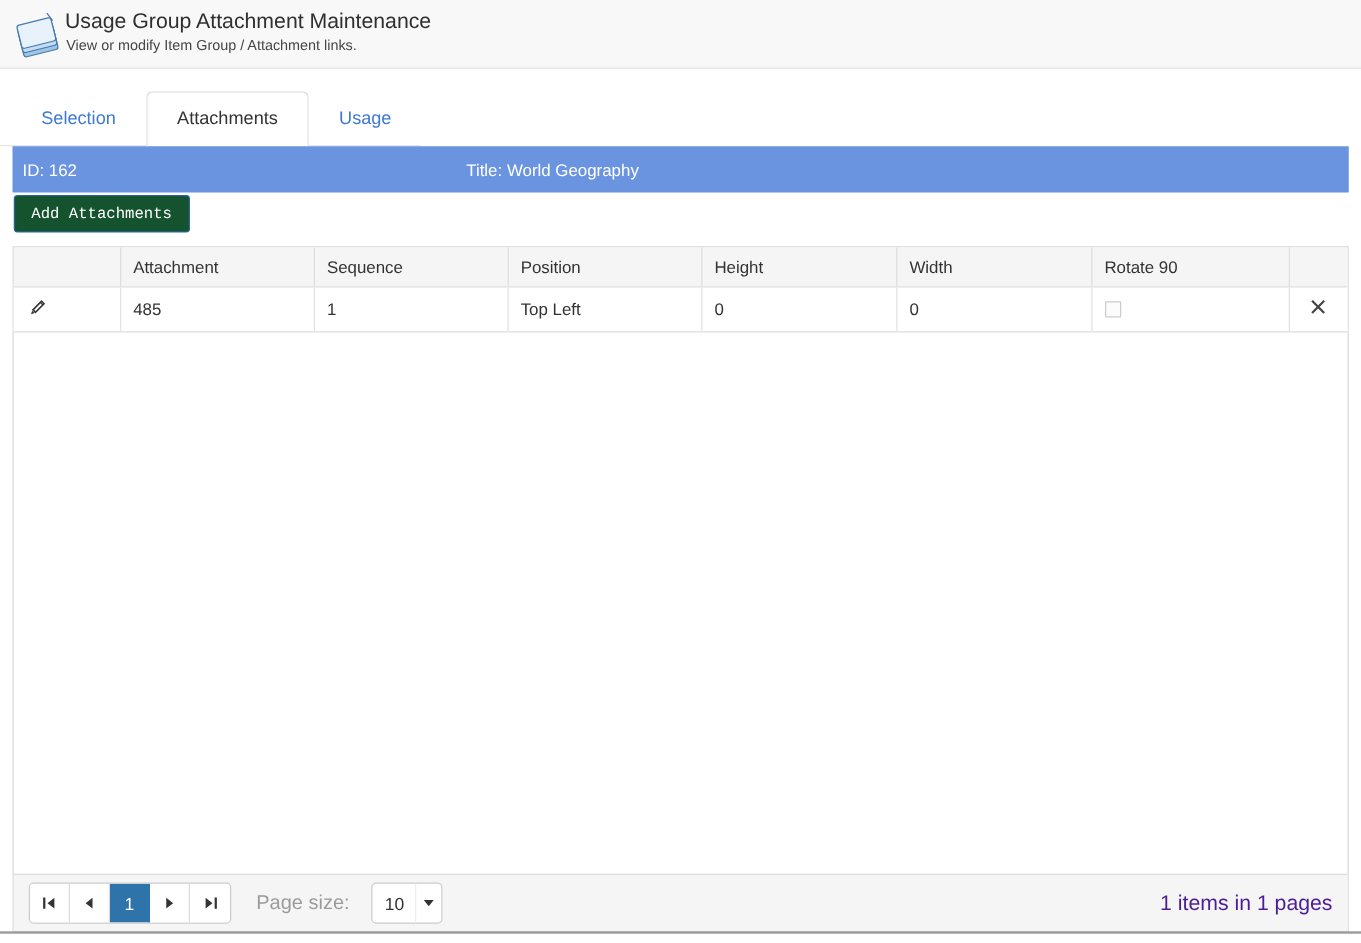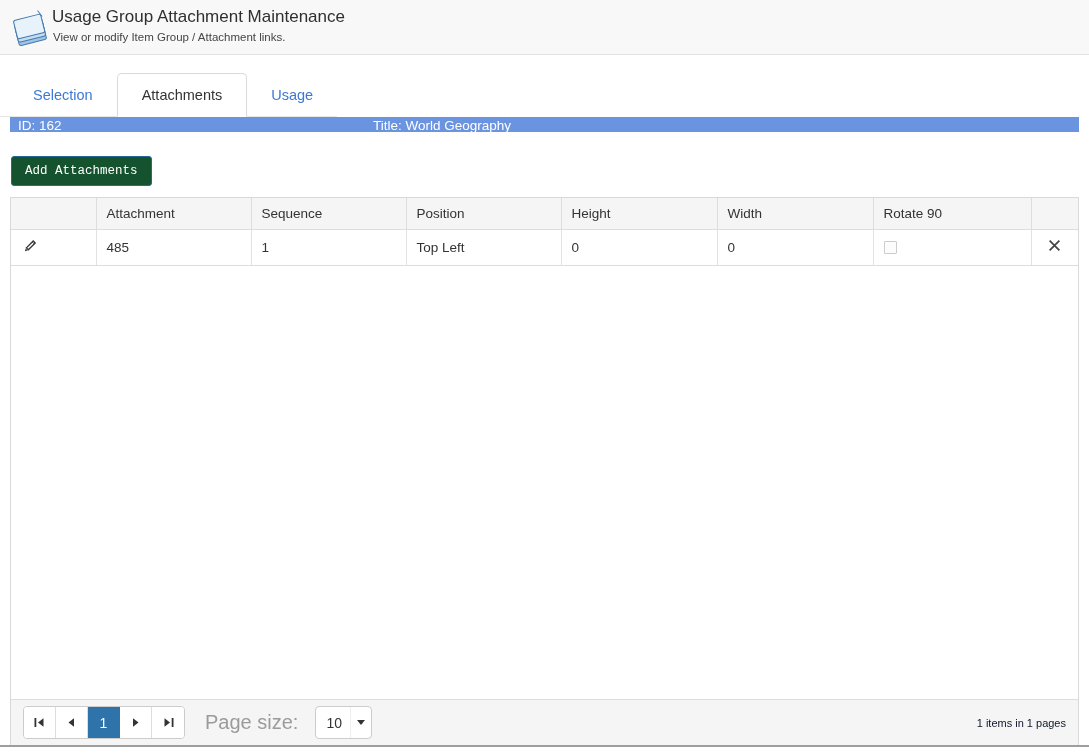--- a/index.html
+++ b/index.html
@@ -15,21 +15,21 @@
 
   
   .tabs { position:absolute; top:73px; left:0; display:inline-flex; align-items:stretch;
     height:44px; padding-left:9px; border-bottom:1px solid #e6e6e6; }
   .tab { display:flex; align-items:center; padding:0 24px; color:#3d79d4;
     font-size:14.5px; cursor:pointer; white-space:nowrap; }
   .tab.active { background:#fff; border:1px solid #d9d9d9; border-bottom:1px solid #fff;
     border-radius:5px 5px 0 0; color:#333; margin-bottom:-1px; }
 
   
-  .record-bar { position:absolute; top:117px; left:10px; right:10px; height:15px;
+  .record-bar { position:absolute; top:117px; left:10px; right:10px; height:37px;
     background:#6b94e0; color:#fff; font-size:13.5px; }
   .record-id { position:absolute; left:8px; top:50%; transform:translateY(-50%); }
   .record-title { position:absolute; left:363px; top:50%; transform:translateY(-50%); }
 
   
   .add-btn { position:absolute; top:156px; left:11px; height:30px; padding:0 13px;
     background:#14532d; border:1px solid #28669a; border-radius:3px; color:#fff;
     font-size:12.5px; cursor:pointer; font-family:Liberation Mono, monospace; }
 
   
@@ -52,30 +52,30 @@
   
   .pager { position:absolute; left:0; right:0; bottom:0; height:46px;
     background:#f5f5f5; border-top:1px solid #ddd; display:flex; align-items:center; }
   .pager-group { margin-left:12px; display:flex; height:33px; border:1px solid #ccc;
     border-radius:4px; overflow:hidden; background:#fff; }
   .pg-btn { width:32px; display:flex; align-items:center; justify-content:center;
     border-right:1px solid #ddd; cursor:pointer; background:#fff; color:#333; }
   .pg-btn:last-child { border-right:none; }
   .pg-btn.active { background:#2e74ab; color:#fff; font-size:14px;
     border-right-color:#2e74ab; }
-  .page-size-label { margin-left:20px; color:#9b9b9b; font-size:20px; }
+  .page-size-label { margin-left:20px; color:#9b9b9b; font-size:16px; }
   .page-size-dd { margin-left:17px; width:57px; height:33px; background:#fff;
     border:1px solid #ccc; border-radius:4px; display:flex; align-items:center;
     cursor:pointer; }
   .dd-value { flex:1; padding-left:10px; font-size:14px; color:#333; }
   .dd-caret-wrap { width:21px; height:100%; border-left:1px solid #eee;
     display:flex; align-items:center; justify-content:center; }
   .caret-down { width:0; height:0; border-left:4px solid transparent;
     border-right:4px solid transparent; border-top:5px solid #333; }
-  .pager-summary { margin-left:auto; margin-right:12px; color:#0f172a; font-size:11px; }
+  .pager-summary { margin-left:auto; margin-right:12px; color:#4c1d95; font-size:17px; }
 
   .bottom-line { position:absolute; left:0; right:0; top:745px; height:2px;
     background:#9e9e9e; }
 </style>
 </head>
 <body>
 
 <div class="app-header">
   <span class="logo">
     <svg width="42" height="44" viewBox="0 0 42 44">

